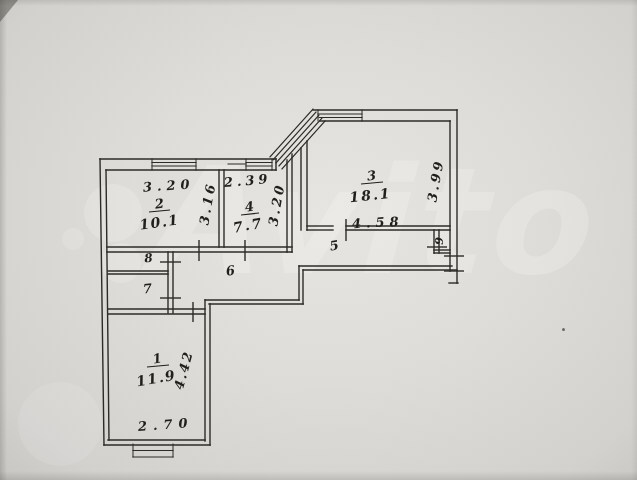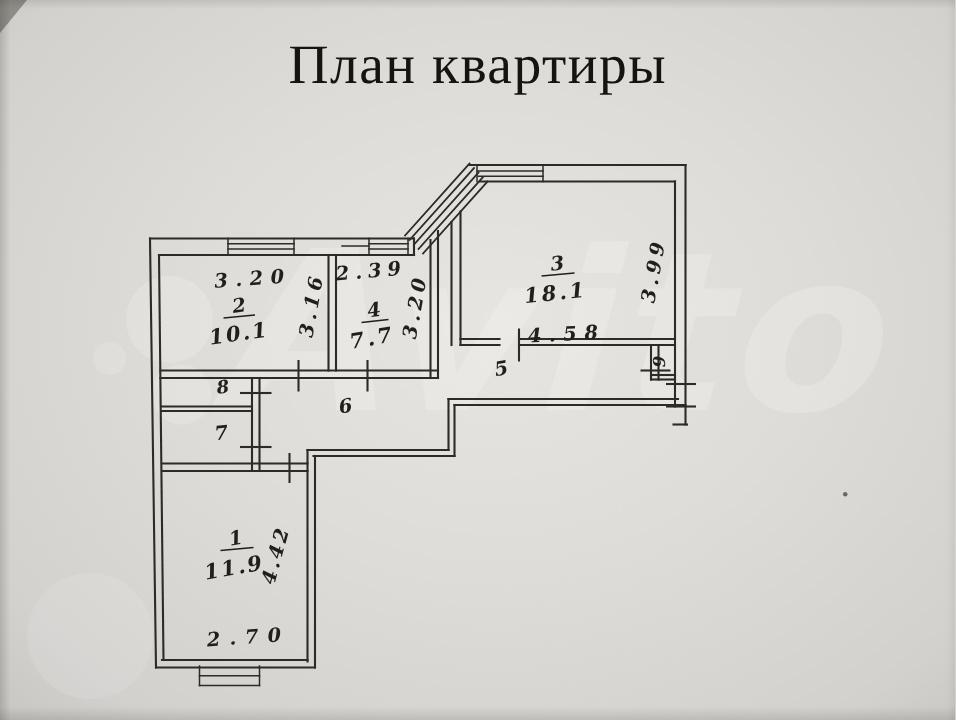--- a/index.html
+++ b/index.html
@@ -57,21 +57,20 @@
   }
 </style>
 </head>
 <body>
 
 <div class="photo">
 
   <div class="corner-dark"></div>
   <div class="edge-shade"></div>
 
-  <div class="title">План квартиры</div>
 
   <div class="watermark">
     <div class="wm-circle wm-c1"></div>
     <div class="wm-circle wm-c2"></div>
     <div class="wm-circle wm-c3"></div>
     <div class="wm-circle wm-c4"></div>
     <div class="wm-text">Avito</div>
   </div>
 
   <svg class="plan" width="637" height="480" viewBox="0 0 637 480">

